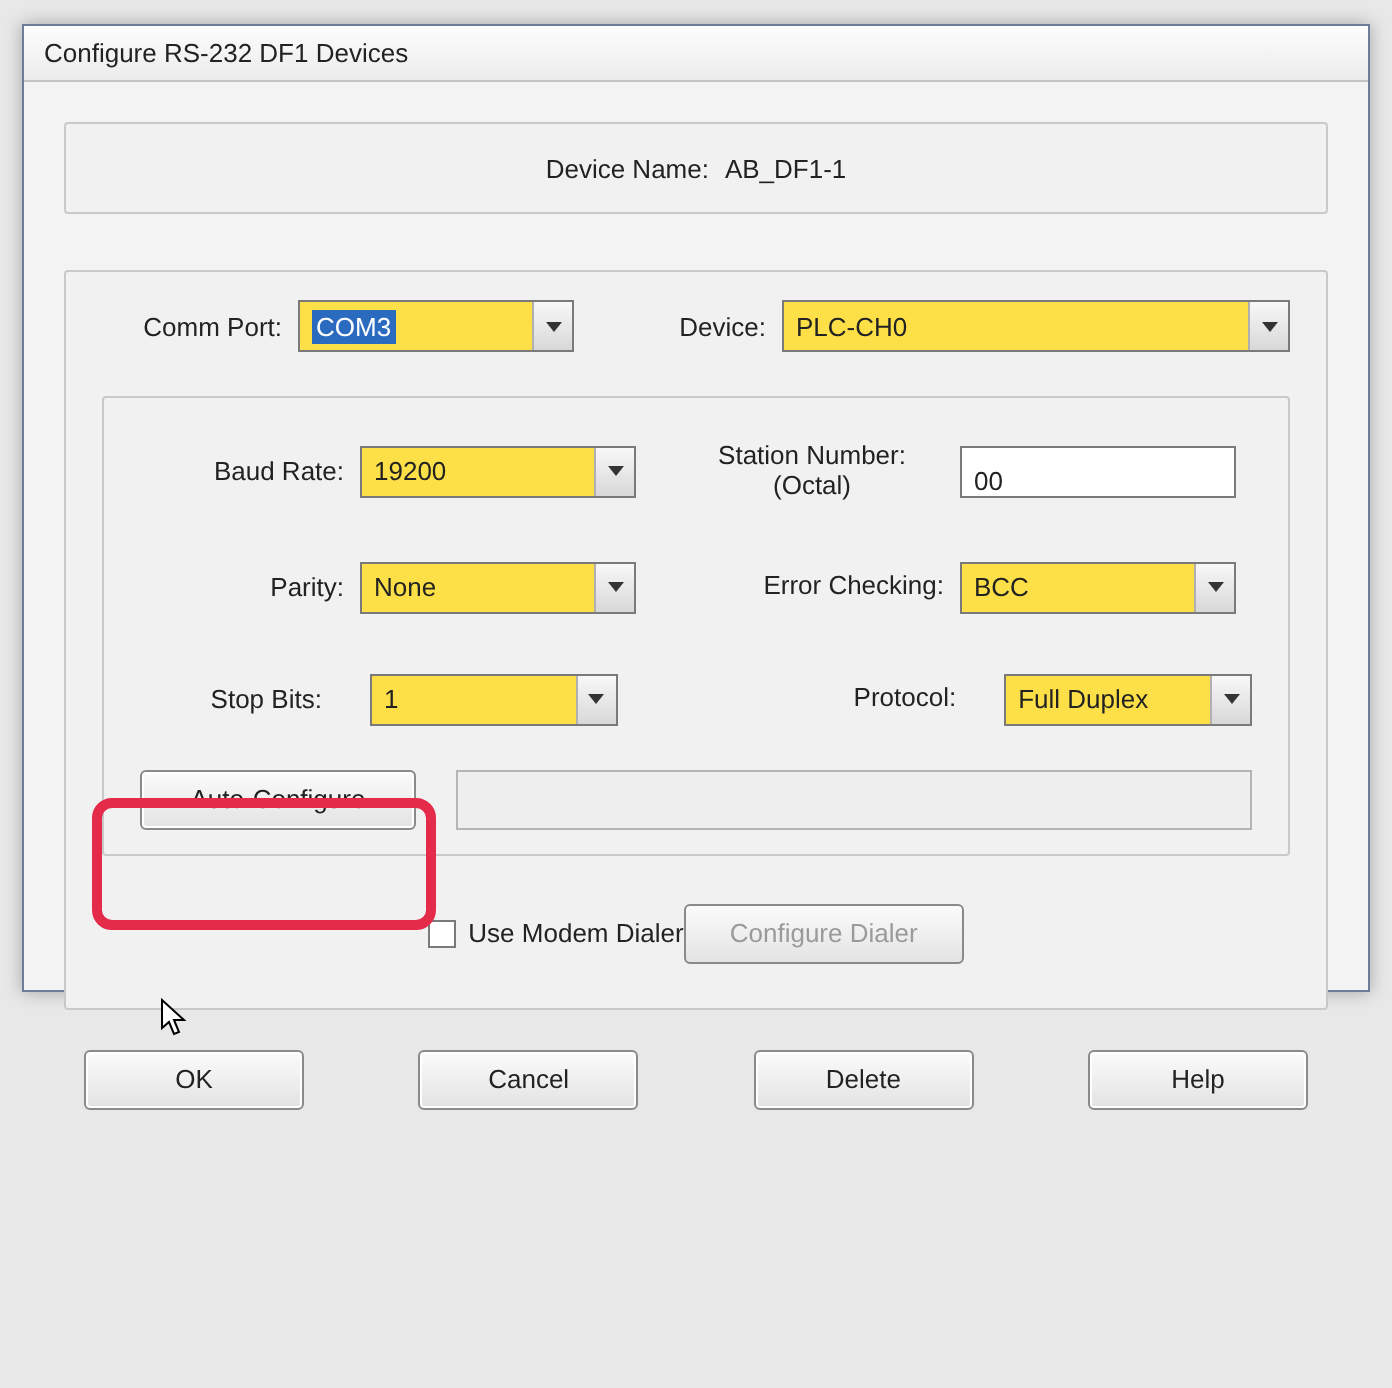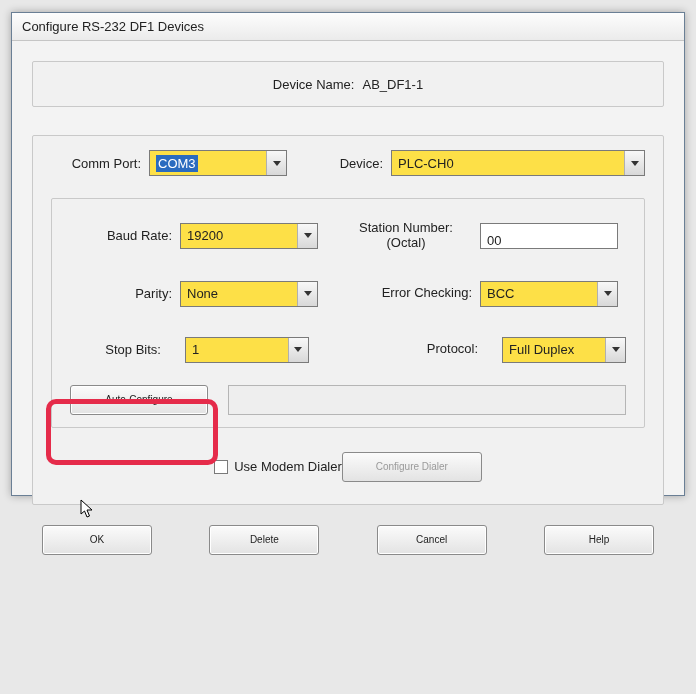--- a/index.html
+++ b/index.html
@@ -121,21 +121,21 @@
     pointer-events: none;
   }
   .btn {
     display: inline-flex;
     align-items: center;
     justify-content: center;
     border: 1px solid #8a8a8a;
     background: linear-gradient(#fbfbfb,#e3e3e3);
     height: 30px;
     font-family: inherit;
-    font-size: 10px;
+    font-size: 13px;
     color: #222;
     border-radius: 3px;
     padding: 0 6px;
     box-shadow: 0 0 0 1px #fff inset;
   }
   .btn.disabled {
     color: #9a9a9a;
     box-shadow: none;
   }
   .status-field {
@@ -286,22 +286,22 @@
           <span class="box"></span>
           <span>Use Modem Dialer</span>
         </label>
         <button class="btn disabled" style="width:140px;">Configure Dialer</button>
       </div>
 
     </div>
 
     <div class="bottom-buttons">
       <button class="btn">OK</button>
+      <button class="btn">Cancel</button>
       <button class="btn">Delete</button>
-      <button class="btn">Cancel</button>
       <button class="btn">Help</button>
     </div>
 
     <svg class="cursor" style="left:68px; top:458px;" viewBox="0 0 16 22">
       <path d="M1 1 L1 15 L4.5 12 L7 18 L9.5 17 L7 11 L12 11 Z" fill="#fff" stroke="#000" stroke-width="1"></path>
     </svg>
 
   </div>
 </div>
 

